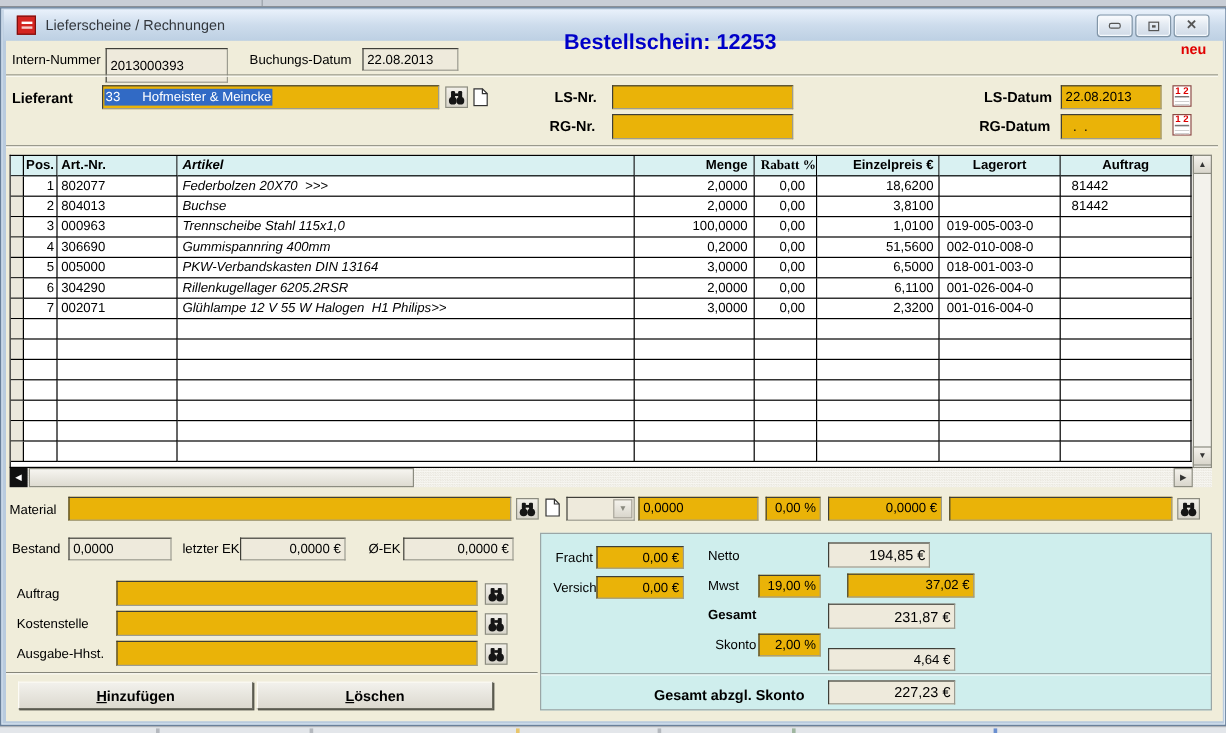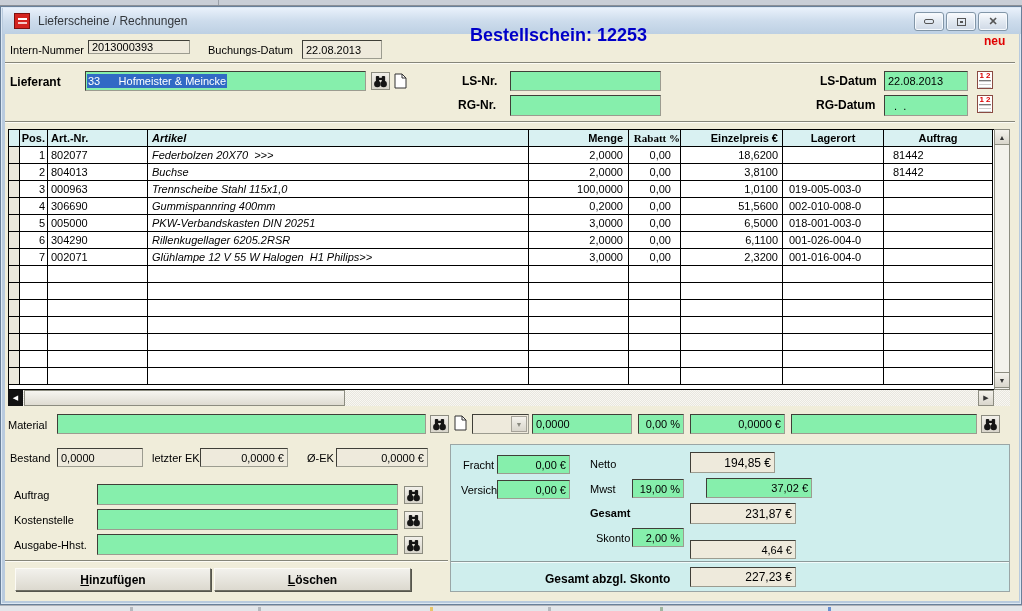--- a/index.html
+++ b/index.html
@@ -36,21 +36,21 @@
   
   .client { left:4px; top:27px; width:1014px; height:567px; background:#f0edda; overflow:hidden; }
   
 
   .lbl { position:absolute; white-space:pre; }
   .b { font-weight:bold; }
   .blue { color:#0000c8; }
   .red { color:#e00000; }
 
   .field, input.field { position:absolute; border:1px solid; border-color:#3f3f38 #9c9c90 #9c9c90 #3f3f38;
-           background:#86efac; font:11px "Liberation Sans",sans-serif; padding:0 3px; color:#000;
+           background:#eab308; font:11px "Liberation Sans",sans-serif; padding:0 3px; color:#000;
            display:flex; align-items:center; white-space:pre; }
   input.field { display:inline-block; line-height:normal; }
   .ro { background:#eeeadc; }
   .r { text-align:right; justify-content:flex-end; }
 
   .hline { position:absolute; height:2px; border-top:1px solid #86867a; border-bottom:1px solid #fdfcf5; }
 
   .sel-text { background:#316ac5; color:#fff; white-space:pre; padding:1px 1px; }
 
   .iconbtn { position:absolute; width:19px; height:18px; background:linear-gradient(#f2f0ea,#d8d5cb);
@@ -140,21 +140,21 @@
         </div>
     </div>
   </div>
 
   <div class="abs client"></div>
 </div>
 
 <div class="abs red b" style="left:984px;top:34px;font-size:12px">neu</div>
 
 <div class="lbl" style="left:10px;top:44px">Intern-Nummer</div>
-<div class="field ro" style="left:88px;top:40px;width:102px;height:14px">2013000393</div>
+<div class="field ro" style="left:88px;top:40px;width:102px;height:29px">2013000393</div>
 <div class="lbl" style="left:208px;top:44px">Buchungs-Datum</div>
 <div class="field ro" style="left:302px;top:40px;width:80px;height:19px">22.08.2013</div>
 <div class="lbl b blue" style="left:470px;top:25px;font-size:18px">Bestellschein: 12253</div>
 <div class="hline" style="left:5px;top:62px;width:1010px"></div>
 
 <div class="lbl b" style="left:10px;top:75px;font-size:12px">Lieferant</div>
 <div class="field" style="left:85px;top:71px;width:281px;height:20px;padding:0 1px">
   <span class="sel-text">33      Hofmeister &amp; Meincke</span>
 </div>
 <div class="iconbtn" style="left:371px;top:72px">
@@ -243,21 +243,21 @@
         <div class="c-menge">0,2000</div>
         <div class="c-rabatt">0,00</div>
         <div class="c-preis">51,5600</div>
         <div class="c-lagerort">002-010-008-0</div>
         <div class="c-auftrag"></div>
       </div>
       <div class="trow">
         <div class="c-sel"></div>
         <div class="c-pos">5</div>
         <div class="c-artnr">005000</div>
-        <div class="c-artikel">PKW-Verbandskasten DIN 20251</div>
+        <div class="c-artikel">PKW-Verbandskasten DIN 13164</div>
         <div class="c-menge">3,0000</div>
         <div class="c-rabatt">0,00</div>
         <div class="c-preis">6,5000</div>
         <div class="c-lagerort">018-001-003-0</div>
         <div class="c-auftrag"></div>
       </div>
       <div class="trow">
         <div class="c-sel"></div>
         <div class="c-pos">6</div>
         <div class="c-artnr">304290</div>

